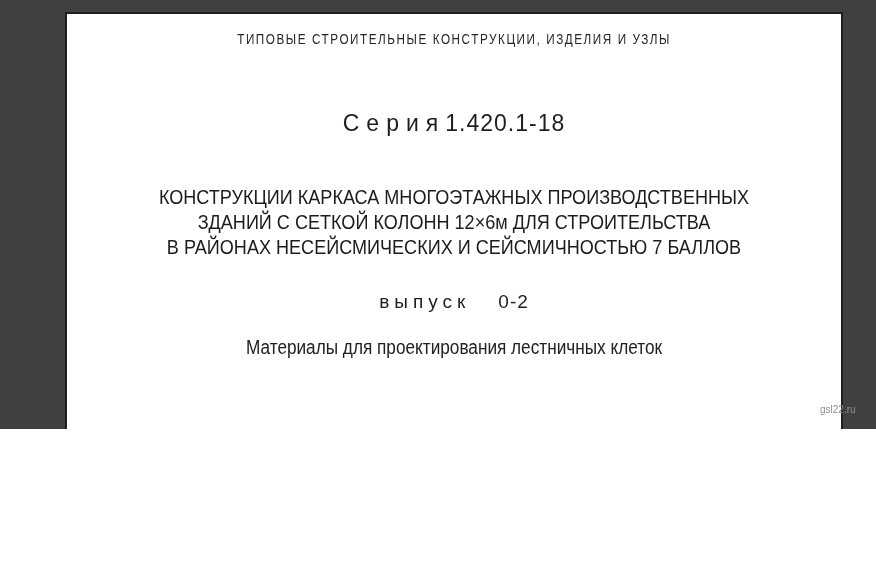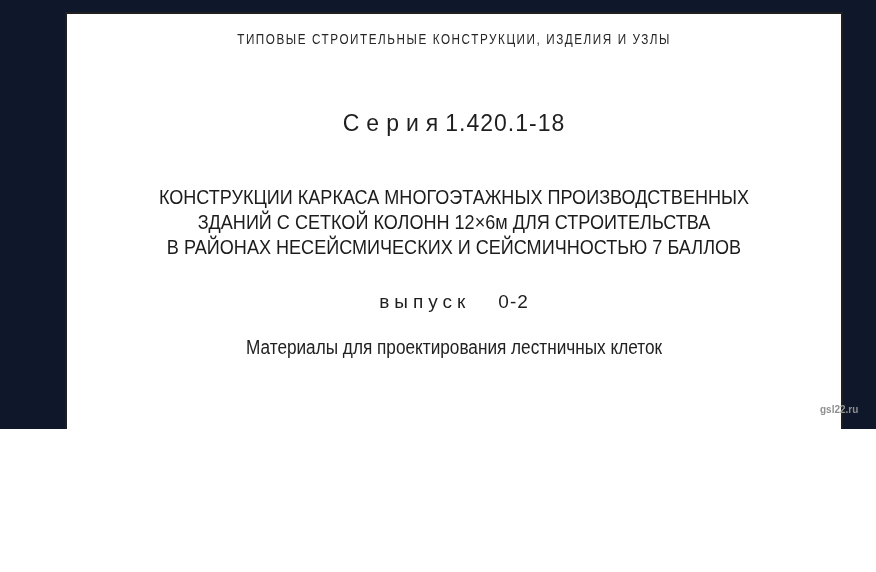--- a/index.html
+++ b/index.html
@@ -4,21 +4,21 @@
 <style>
   html, body {
     margin: 0;
     padding: 0;
     background: #ffffff;
   }
   .canvas {
     position: relative;
     width: 876px;
     height: 429px;
-    background: #0f172a;
+    background: #404040;
     overflow: hidden;
     font-family: "Liberation Sans", sans-serif;
     color: #1e1e1e;
   }
   .frame {
     position: absolute;
     left: 65px;
     top: 12px;
     width: 778px;
     height: 545px;
@@ -80,21 +80,20 @@
     transform: scaleX(0.86);
     color: #222222;
   }
   .watermark {
     position: absolute;
     left: 820px;
     top: 404px;
     font-size: 10px;
     color: #8f8f8f;
     z-index: 2;
-    font-weight: bold;
   }
   .scan-artifact {
     position: absolute;
     left: 2px;
     top: 563px;
     width: 40px;
     height: 0;
     border-top: 2px dashed #c9c9c9;
     opacity: 0.6;
   }

